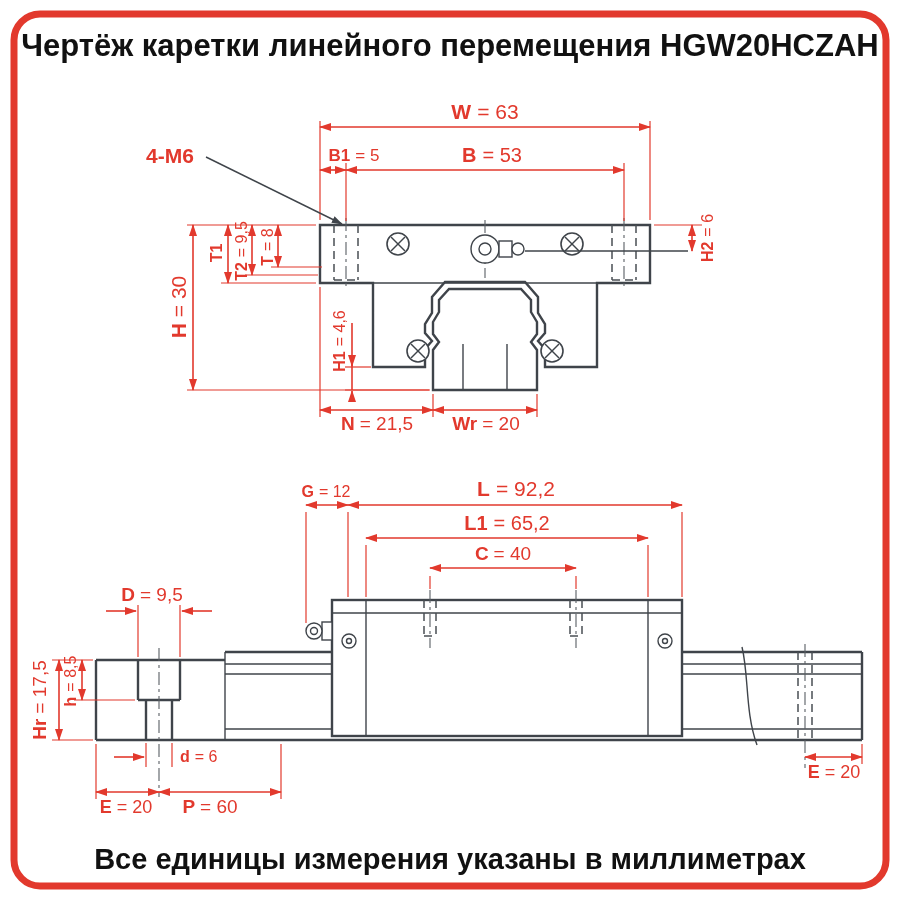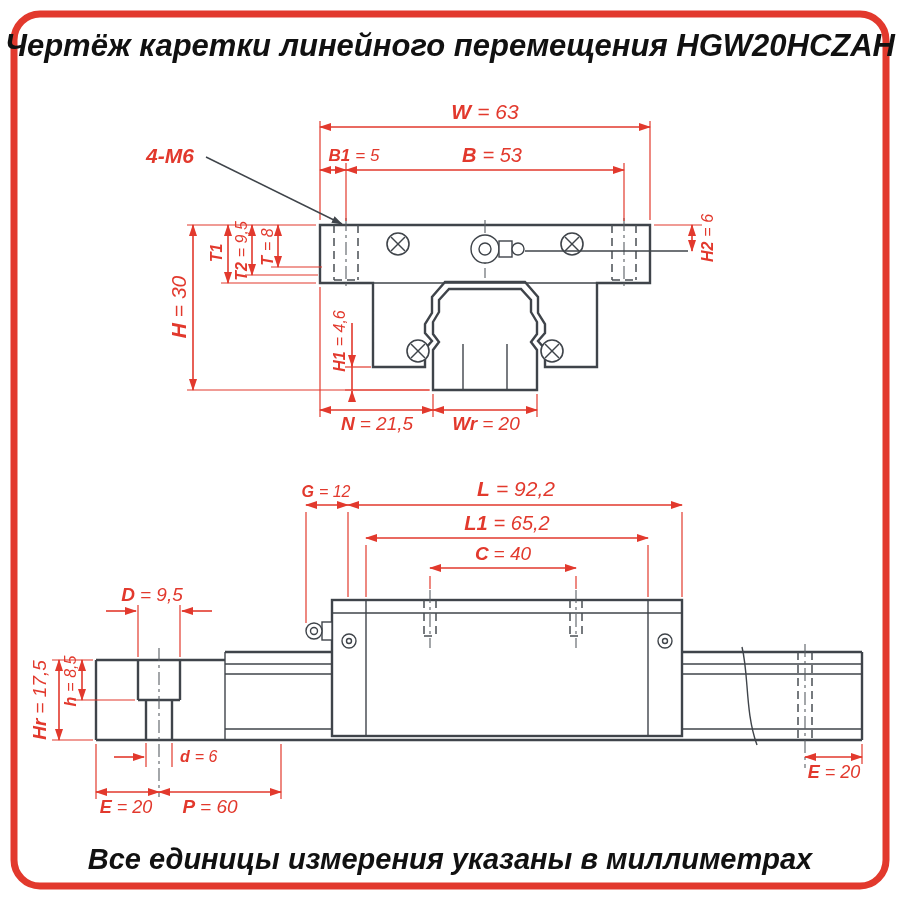--- a/index.html
+++ b/index.html
@@ -1,16 +1,16 @@
 <!DOCTYPE html>
 <html><head>
 <meta charset="utf-8">
 <style>
   html,body { margin:0; padding:0; background:#fff; }
-  .wrap { width:872px; height:900px; position:relative; background:#fff;font-style:italic; }
+  .wrap { width:872px; height:900px; position:relative; background:#fff; }
   svg { display:block; }
   .out  { stroke:#3f444a; stroke-width:2.4; fill:none; stroke-linejoin:miter; }
   .outf { stroke:#3f444a; stroke-width:2.4; fill:#ffffff; stroke-linejoin:miter; }
   .thin { stroke:#3f444a; stroke-width:1.4; fill:none; }
   .thinf{ stroke:#3f444a; stroke-width:1.4; fill:#ffffff; }
   .hid  { stroke:#4a4f54; stroke-width:1.5; fill:none; stroke-dasharray:8 5; }
   .cl   { stroke:#5a5f64; stroke-width:1.1; fill:none; stroke-dasharray:13 4 3 4; }
   .dim  { stroke:#e2392d; stroke-width:1.6; fill:none; }
   .ext  { stroke:#e2392d; stroke-width:1.2; fill:none; }
   .lbl  { font-family:"Liberation Sans", sans-serif; font-weight:700; fill:#e2392d; }

